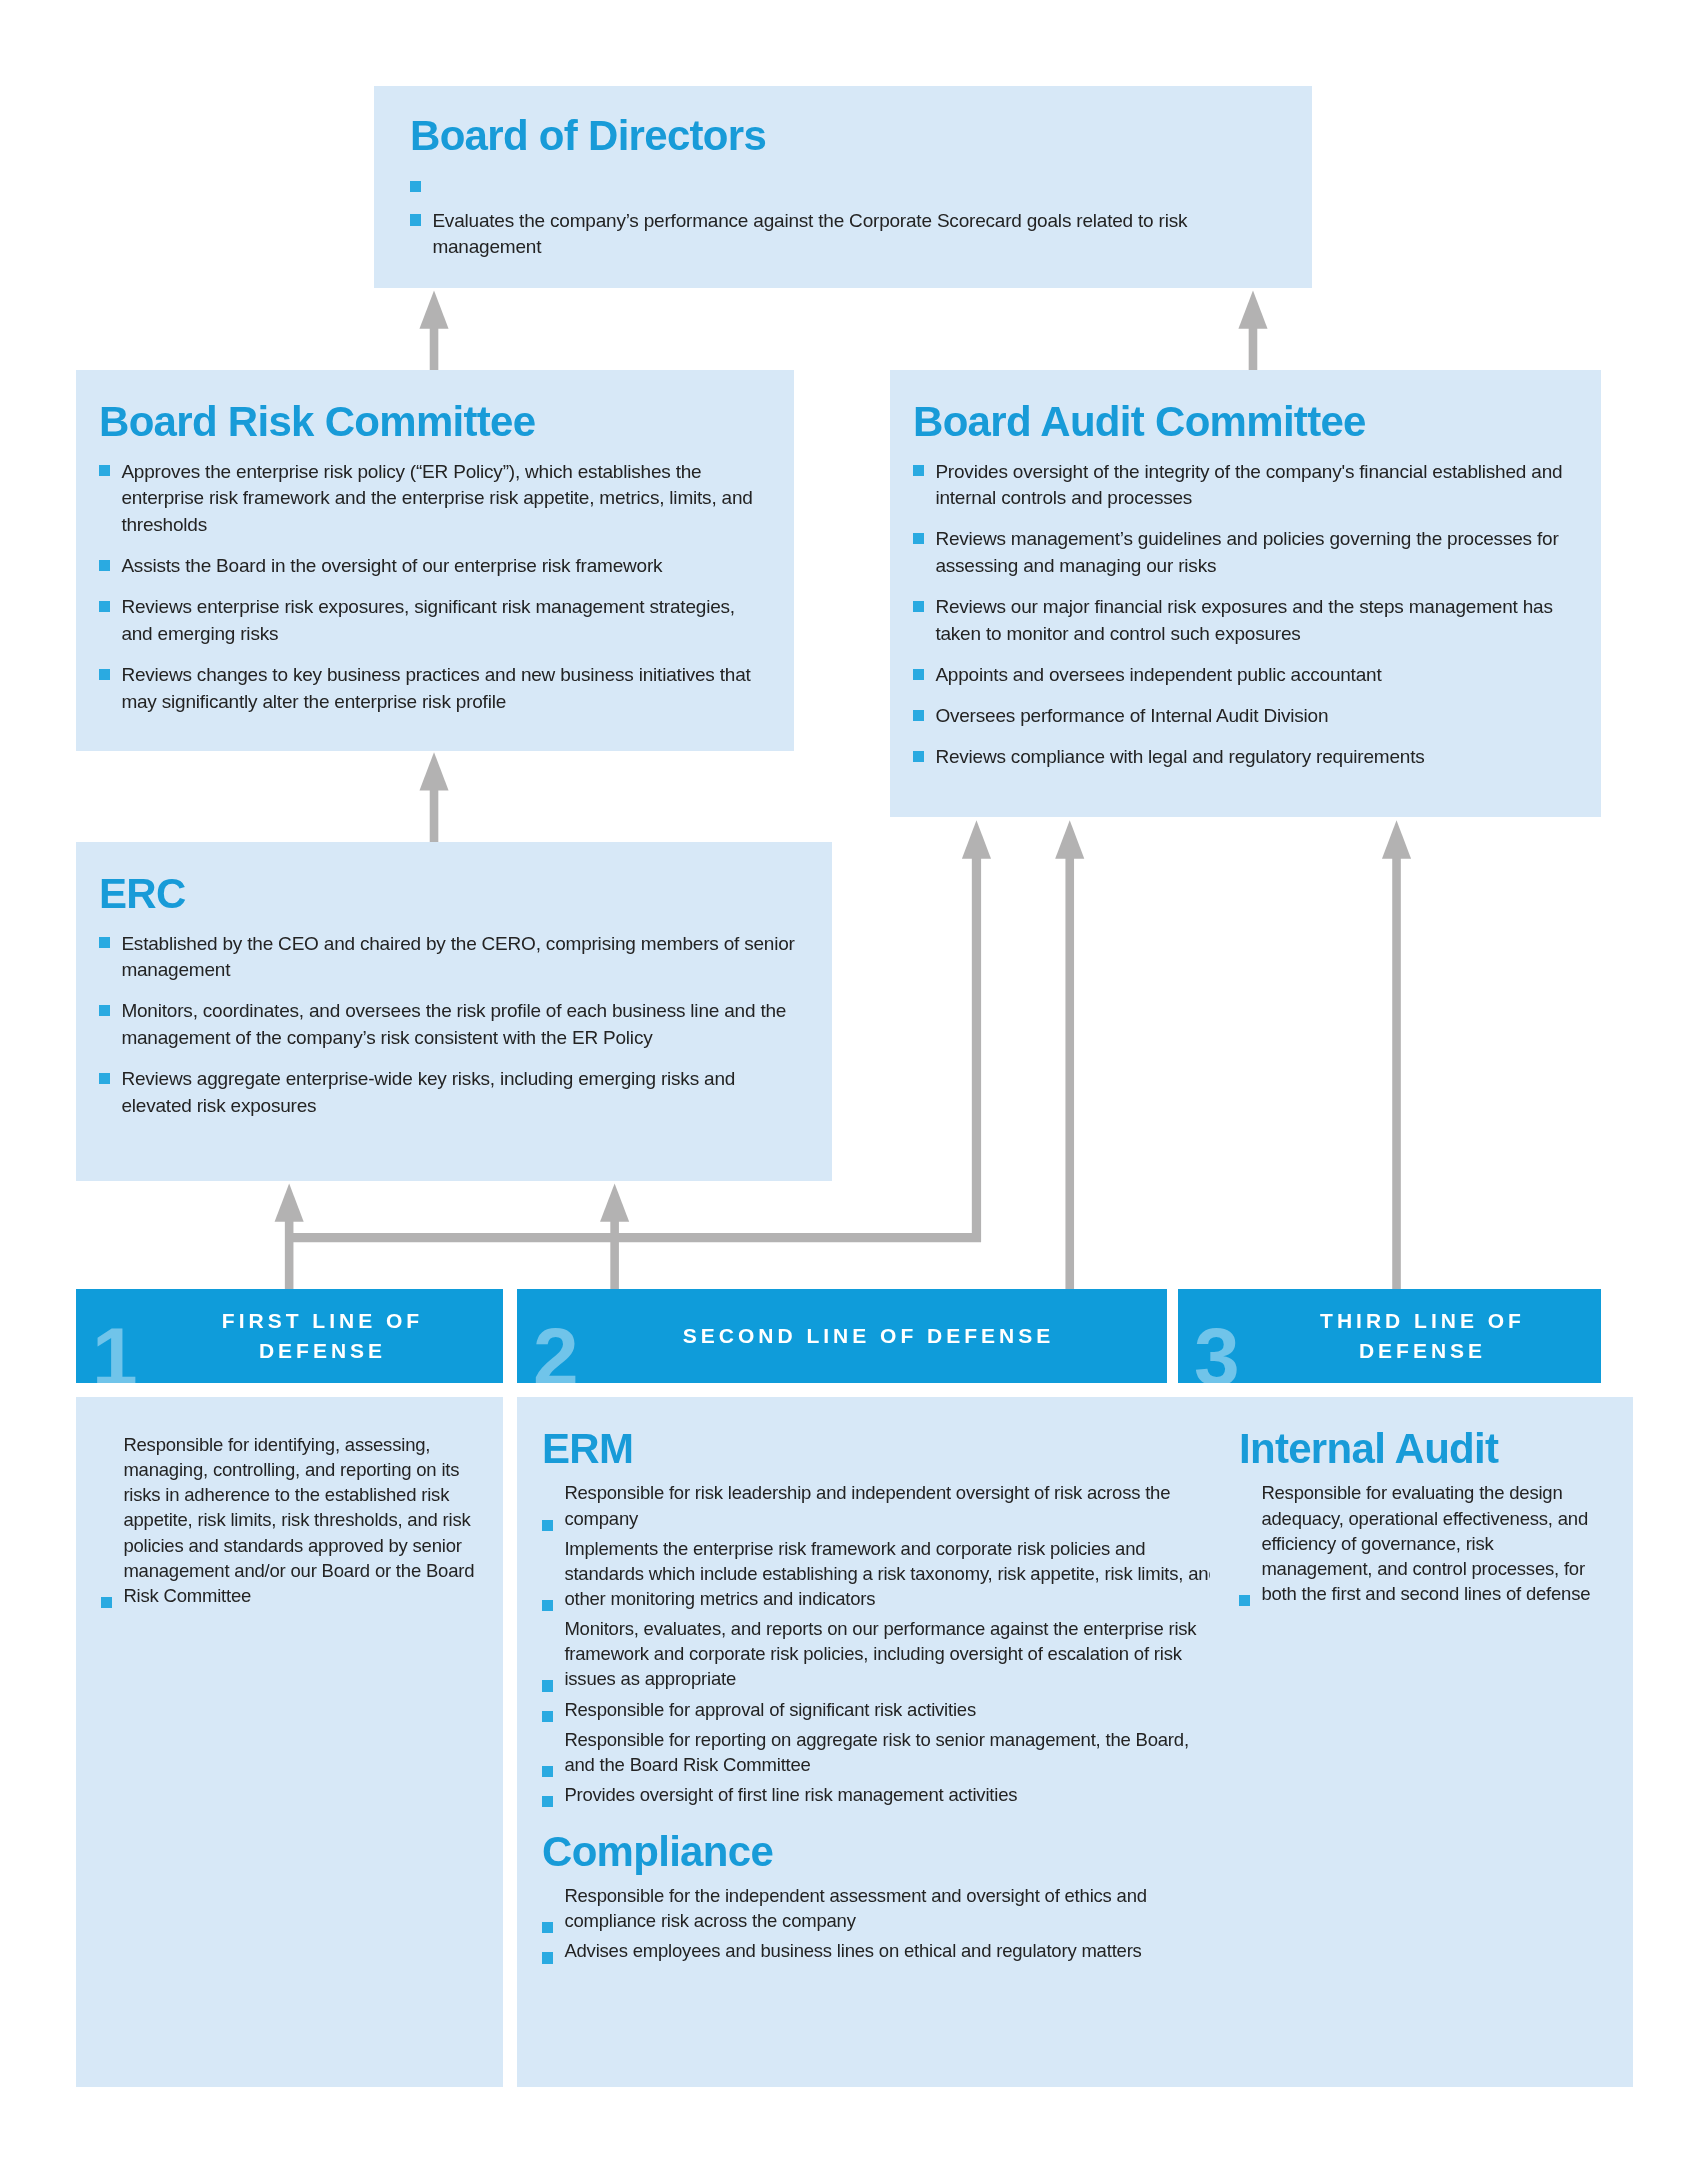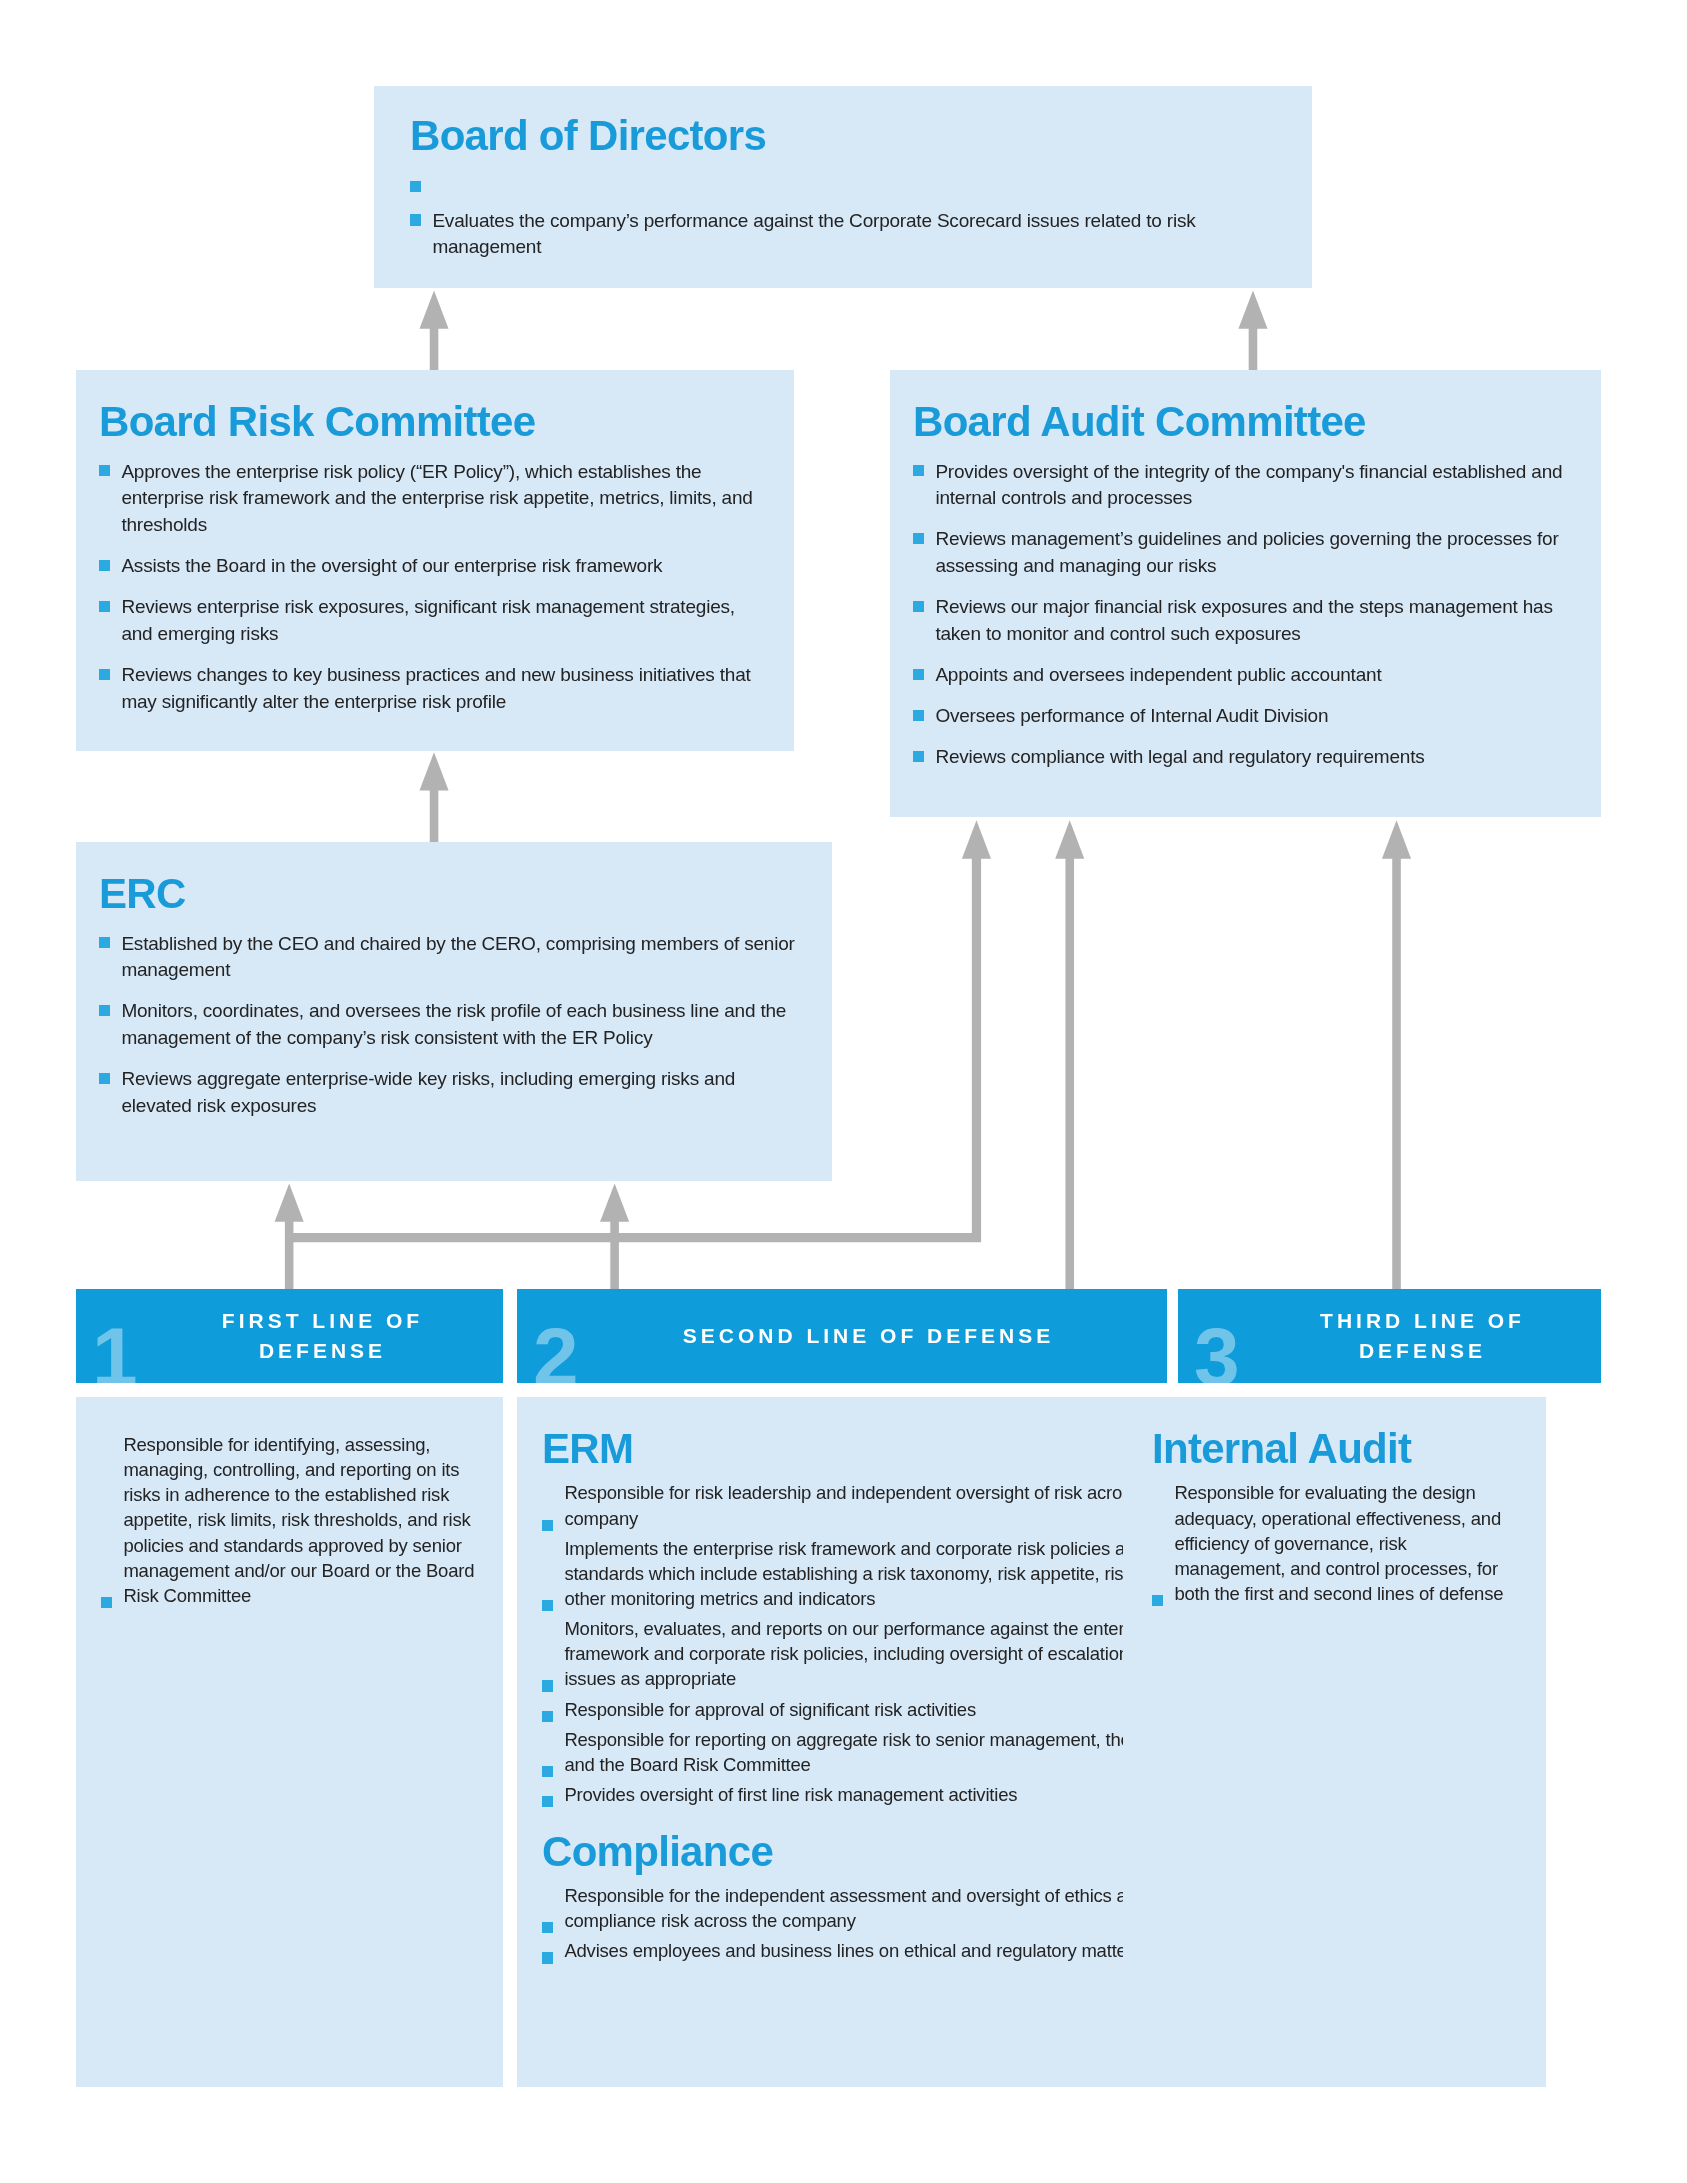--- a/index.html
+++ b/index.html
@@ -37,21 +37,21 @@
   .box--bod .bullet-row{margin-top:16px;}
   .box--brc{left:76px; top:370px; width:718px; height:381px;}
   .box--bac{left:890px; top:370px; width:711px; height:447px;}
   .box--erc{left:76px; top:842px; width:756px; height:339px;}
 
   .box--bottom{top:1397px; height:690px; padding:30px 26.5px 0 25px;}
   .box--bottom .bullet-text{font-size:18.5px; line-height:1.36;}
   .box--bottom .bullet-row{margin-top:5px;align-items:flex-end;}
   .box--business{left:76px; width:427px;}
   .box--erm{left:517px; width:728px;}
-  .box--ia{left:1123px; width:423px;padding-left:29px;}
+  .box--ia{left:1210px; width:423px;padding-left:29px;}
   .subtitle{margin-top:22.5px;}
 
   .defense-bar{
     position:absolute; top:1289px; height:94px; background:var(--bar-fill);
     overflow:hidden; display:flex; align-items:center; justify-content:center;
   }
   .defense-bar--1{left:76px; width:427px;}
   .defense-bar--2{left:517px; width:650px;}
   .defense-bar--3{left:1178px; width:423px;}
   .bar-number{
@@ -105,21 +105,21 @@
   </svg>
 
   <section class="box box--bod">
     <h2 class="box-title">Board of Directors</h2>
     <div>
         <div class="bullet-row">
           <span class="bullet-square"></span>
         </div>
         <div class="bullet-row">
           <span class="bullet-square"></span>
-          <span class="bullet-text">Evaluates the company’s performance against the Corporate Scorecard issues related to risk management</span>
+          <span class="bullet-text">Evaluates the company’s performance against the Corporate Scorecard goals related to risk management</span>
         </div>
       </div>
   </section>
 
   <section class="box box--brc">
     <h2 class="box-title">Board Risk Committee</h2>
     <div>
         <div class="bullet-row">
           <span class="bullet-square"></span>
           <span class="bullet-text">Approves the enterprise risk policy (“ER Policy”), which establishes the enterprise risk framework and the enterprise risk appetite, metrics, limits, and thresholds</span>

